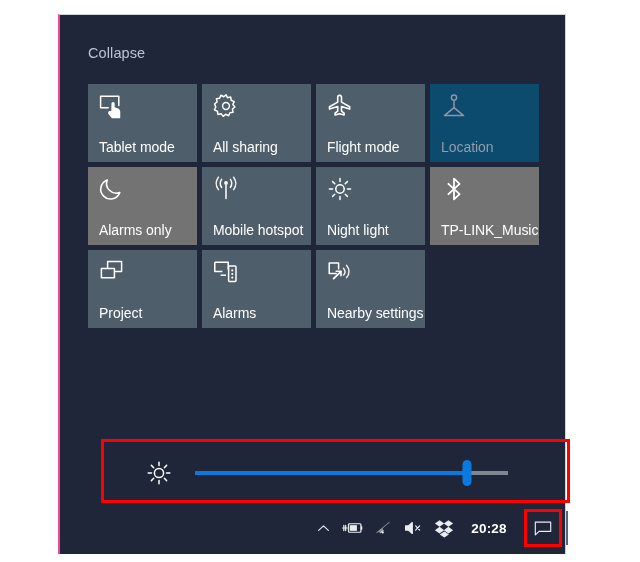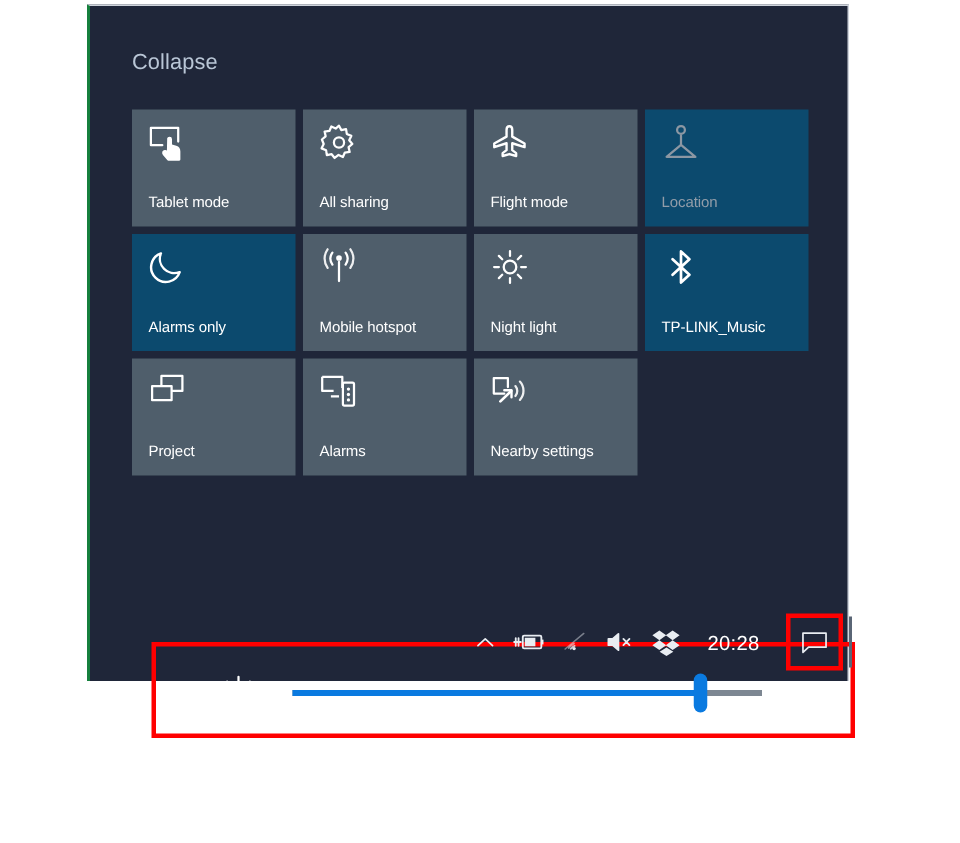--- a/index.html
+++ b/index.html
@@ -12,26 +12,26 @@
     height: 562px;
     position: relative;
     font-family: "Liberation Sans", sans-serif;
     overflow: hidden;
   }
 
   
   #action-center {
     position: absolute;
     left: 58px;
-    top: 3px;
+    top: 14px;
     width: 508px;
-    height: 451px;
+    height: 540px;
     background: #1f2639;
     box-sizing: border-box;
-    border-left: 2px solid #15803d;
+    border-left: 2px solid #ec4899;
     border-top: 1px solid #cfd4dc;
     border-right: 1px solid #cfd4dc;
   }
 
   
   #collapse-link {
     position: absolute;
     left: 28px;
     top: 30px;
     font-size: 14.5px;
@@ -53,41 +53,41 @@
     column-gap: 5px;
     row-gap: 5px;
   }
   .tile {
     position: relative;
     background: #4f5e6b;
     box-sizing: border-box;
     cursor: pointer;
     overflow: hidden;
   }
-  .tile.on   { background: #0c4a6e; }
+  .tile.on   { background: #737373; }
   .tile.dim  { background: #0c4a6e; }
   .tile.empty{ background: transparent; cursor: default; }
 
   .tile .t-icon {
     position: absolute;
     left: 11px;
     top: 9px;
     width: 26px;
     height: 26px;
     color: #ffffff;
     display: block;
   }
   .tile.dim .t-icon { color: #8c97a3; }
 
   .tile .t-label {
     position: absolute;
     left: 11px;
     bottom: 8px;
     right: 5px;
-    font-size: 10px;
+    font-size: 14px;
     color: #ffffff;
     line-height: 14px;
     white-space: nowrap;
     letter-spacing: -.05px;
     margin-top: 38px;
   }
   .tile.dim .t-label { color: #929da9; }
 
   
   #brightness-region {
@@ -145,20 +145,21 @@
     height: 52px;
   }
   #tray {
     position: absolute;
     right: 6px;
     top: 7px;
     height: 38px;
     display: flex;
     align-items: center;
     gap: 0px;
+    font-weight: bold;
   }
   .tray-item {
     display: flex;
     align-items: center;
     justify-content: center;
     height: 38px;
     color: #e9edf2;
     cursor: pointer;
   }
   #tray-chevron { width: 26px; }

